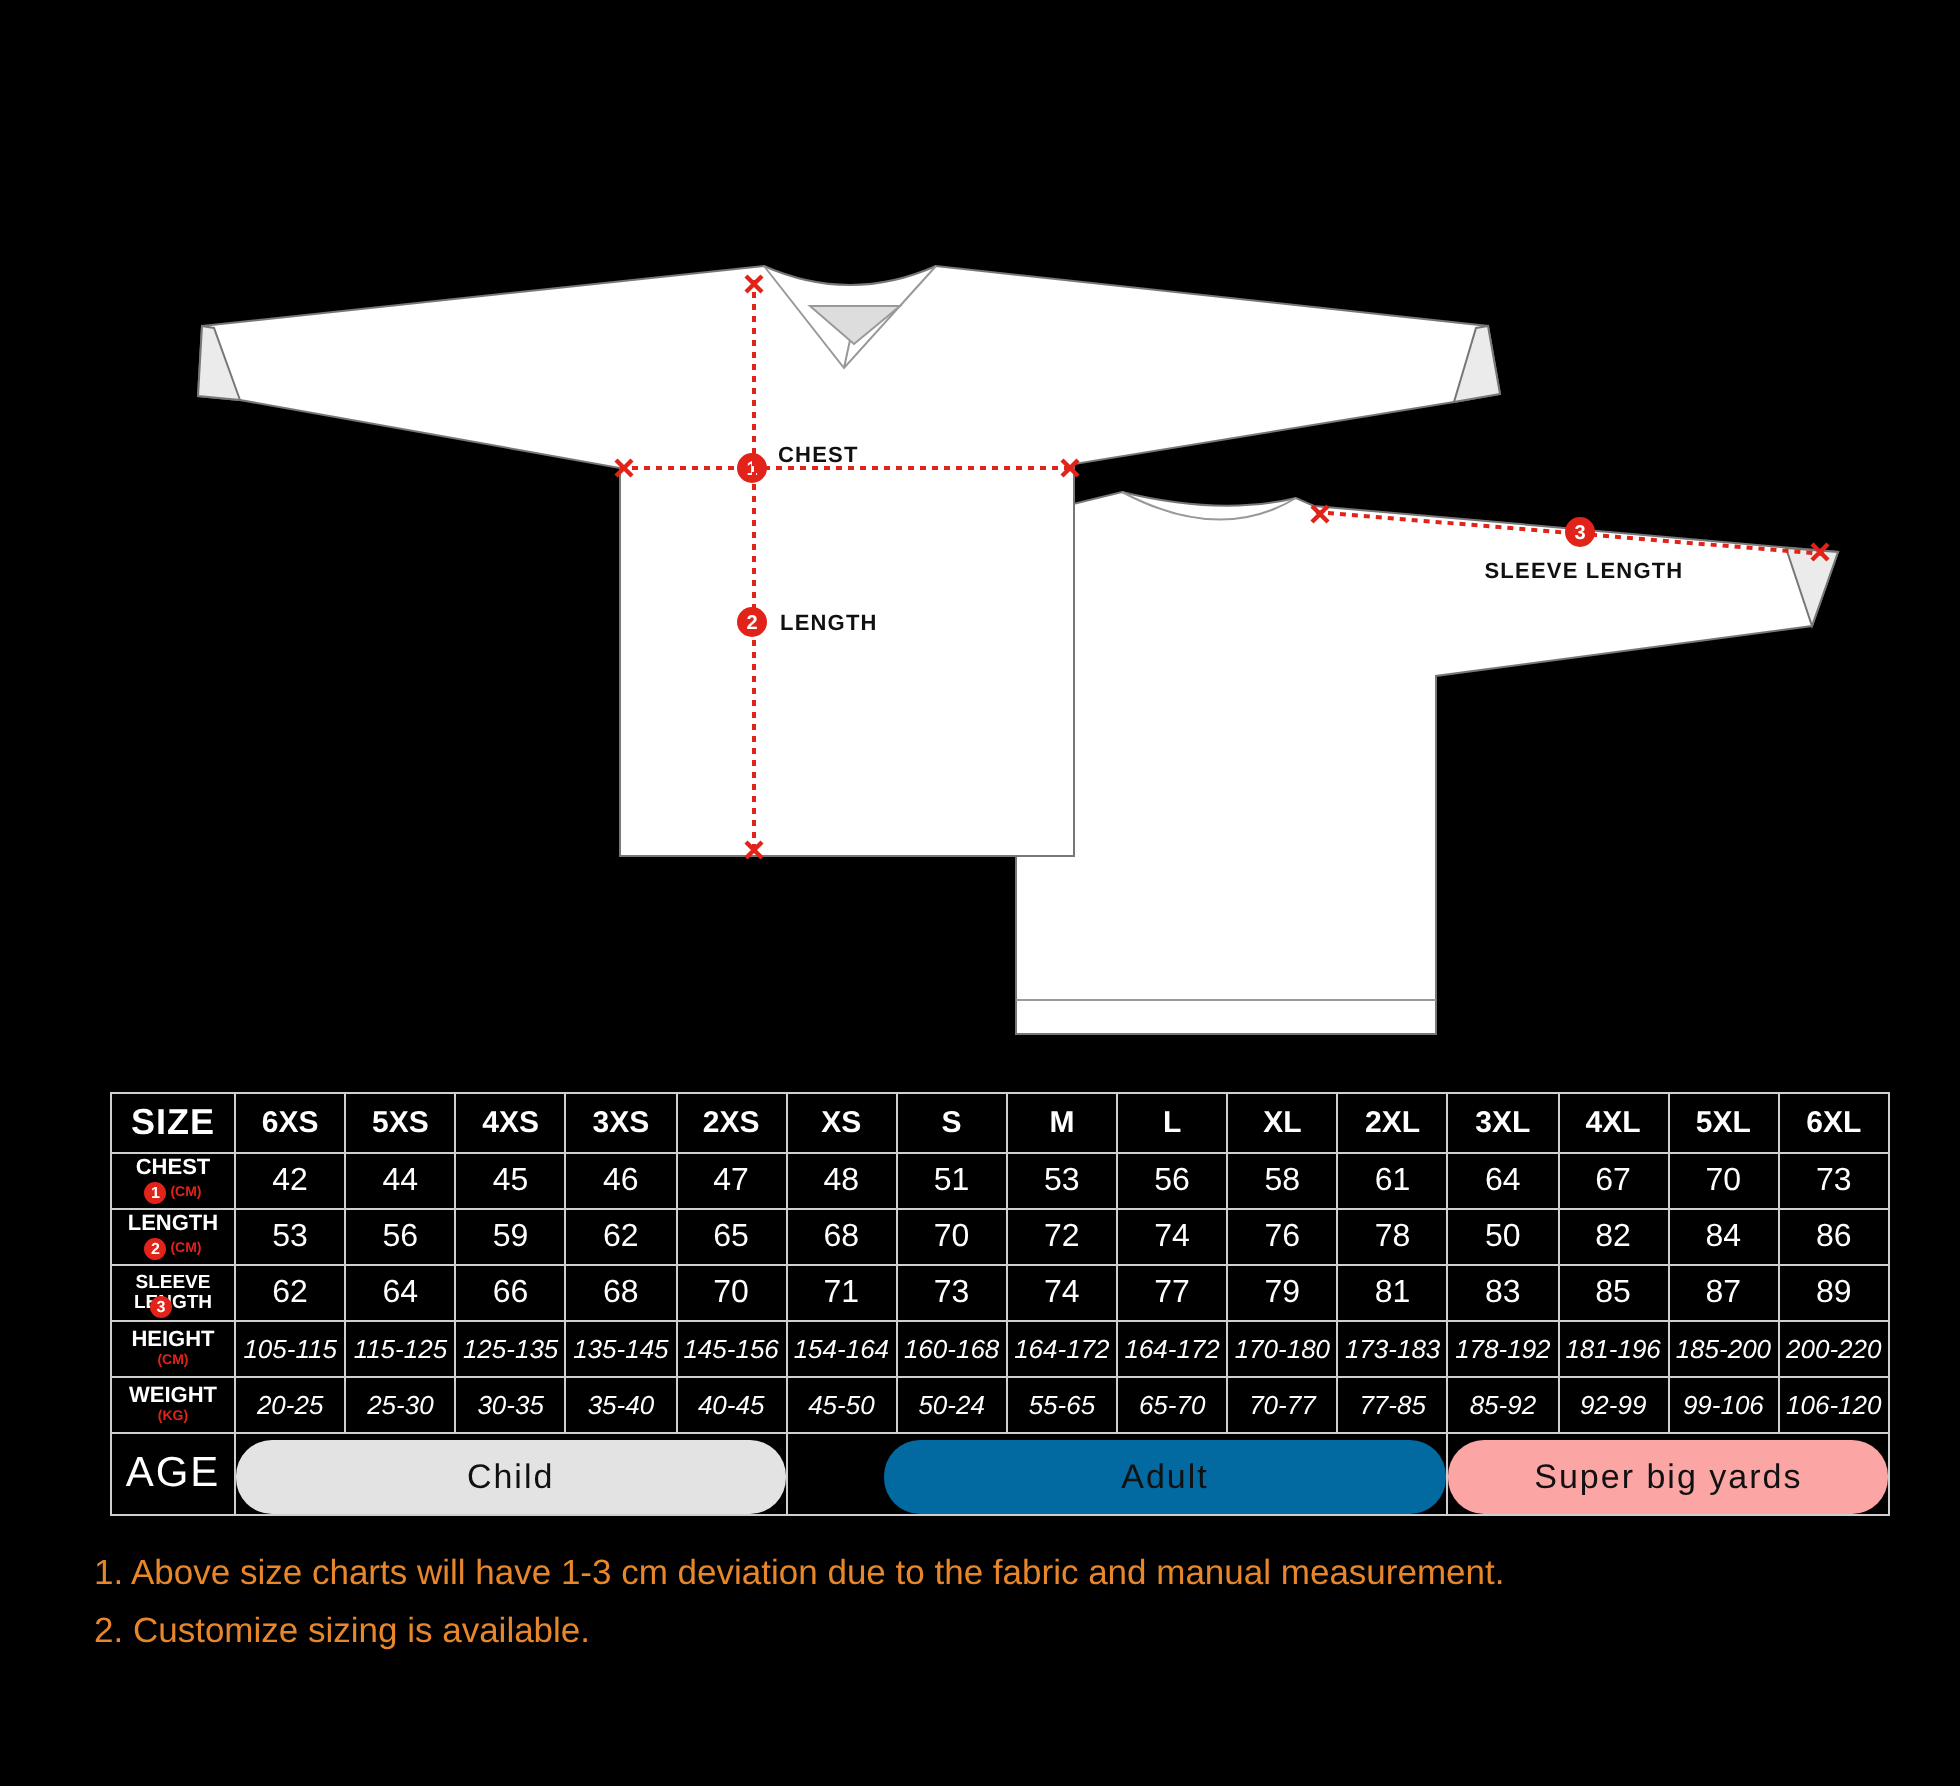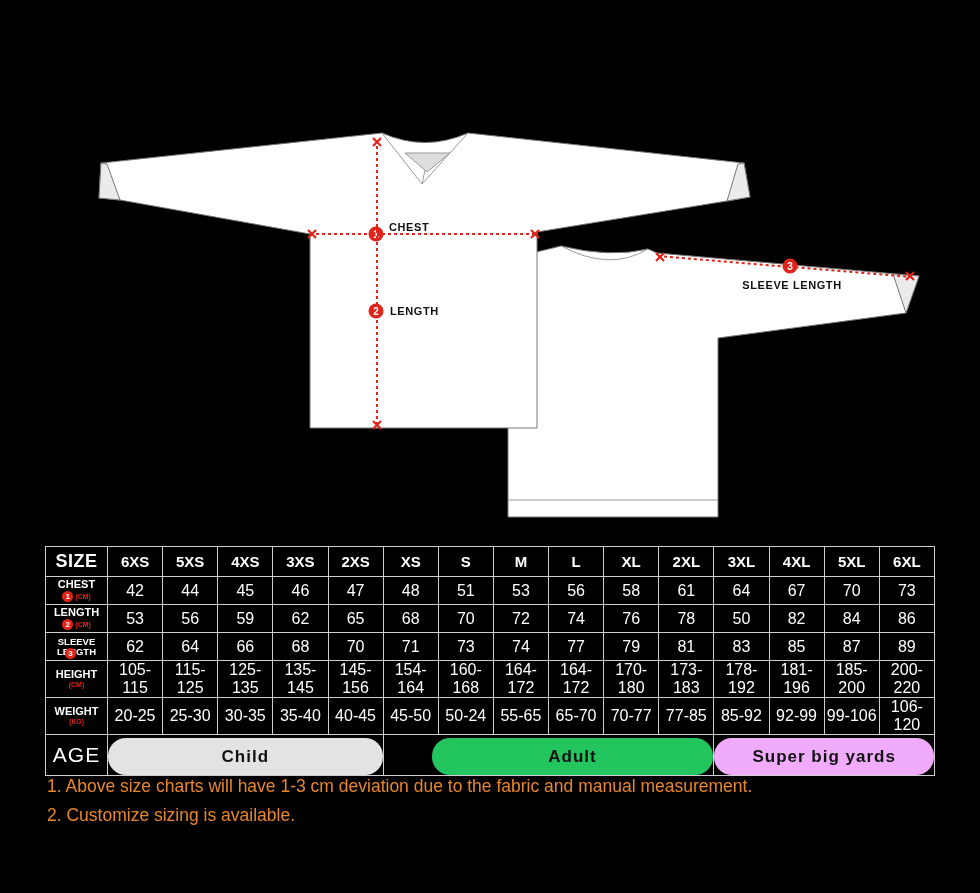--- a/index.html
+++ b/index.html
@@ -12,43 +12,43 @@
   .seam{fill:none;stroke:#999;stroke-width:1;}
   .cuff{fill:#ebebeb;stroke:#777;stroke-width:1;}
   .collar-inner{fill:#dddddd;stroke:#999;stroke-width:1;}
   .measure{stroke:#e2231a;stroke-width:2;fill:none;stroke-dasharray:3 3;}
   .xmark{stroke:#e2231a;stroke-width:2.2;fill:none;}
   .mbadge{fill:#e2231a;}
   .mbadge-num{fill:#fff;font-size:10px;font-weight:bold;text-anchor:middle;}
   .mlabel{fill:#111;font-size:11px;font-weight:bold;letter-spacing:.6px;}
 
   
-  #size-table{position:absolute;left:45px;top:546px;width:890px;
+  #size-table{position:absolute;left:55px;top:546px;width:890px;
               border-collapse:collapse;table-layout:fixed;}
   #size-table th,#size-table td{border:1px solid #cfcfcf;color:#fff;text-align:center;
               padding:0;vertical-align:middle;background:#000;}
   th.size-head{font-size:18px;font-weight:bold;height:29px;letter-spacing:.5px;}
   th.col-head{font-size:15px;font-weight:bold;height:29px;}
   #size-table tr.data-row th,#size-table tr.data-row td{height:27px;}
   td.val.lg{font-size:16px;}
-  td.val.sm{font-size:16px;}
+  td.val.sm{font-size:13px;font-style:italic;}
   th.row-head{font-weight:bold;}
   .rl-label{font-size:11px;font-weight:bold;line-height:11px;}
   .rl-sub{display:flex;align-items:center;justify-content:center;gap:2px;margin-top:1px;}
   .unit{color:#e2231a;font-size:7px;font-weight:bold;line-height:8px;}
   .badge{display:inline-flex;align-items:center;justify-content:center;
          width:11px;height:11px;border-radius:50%;background:#e2231a;color:#fff;
          font-size:8px;font-weight:bold;line-height:11px;}
   th.two-line{position:relative;}
   .rl-lines{font-size:9.5px;font-weight:bold;line-height:9.5px;}
   .badge-abs{position:absolute;left:19px;bottom:1px;}
   th.age-head{font-size:21px;font-weight:normal;height:40px;letter-spacing:1px;}
   td.band-cell{border:none;padding:0;background:#000;}
   .band-inner{margin-top:3px;height:37px;display:flex;align-items:center;justify-content:center;
-              color:#111;font-weight:bold;font-size:17px;letter-spacing:1px;border-radius:18px;}
+              color:#111;font-weight:normal;font-size:17px;letter-spacing:1px;border-radius:18px;}
 
   
   #notes{position:absolute;left:47px;top:772px;color:#e8862b;font-weight:normal;
          font-size:17.5px;line-height:29px;}
 </style>
 </head>
 <body>
 
 <div id="page">
 
@@ -235,24 +235,24 @@
           <td class="val sm">92-99</td>
           <td class="val sm">99-106</td>
           <td class="val sm">106-120</td>
         </tr>
         <tr>
           <th class="age-head">AGE</th>
           <td class="band-cell" colspan="5">
             <div class="band-inner" style="background: rgb(227, 227, 227);">Child</div>
           </td>
           <td class="band-cell" colspan="6">
-            <div class="band-inner" style="background: #22c55e; margin-left: 48px;">Adult</div>
+            <div class="band-inner" style="background: #0369a1; margin-left: 48px;">Adult</div>
           </td>
           <td class="band-cell" colspan="4">
-            <div class="band-inner" style="background: #f0abfc;">Super big yards</div>
+            <div class="band-inner" style="background: #fca5a5;">Super big yards</div>
           </td>
         </tr>
       </tbody>
   </table>
 
   <div id="notes">
     <div>1. Above size charts will have 1-3 cm deviation due to the fabric and manual measurement.</div>
     <div>2. Customize sizing is available.</div>
   </div>
 

